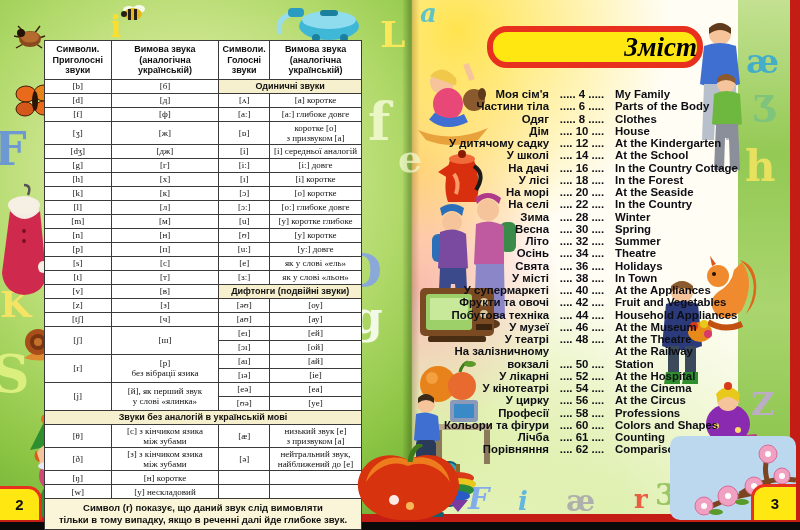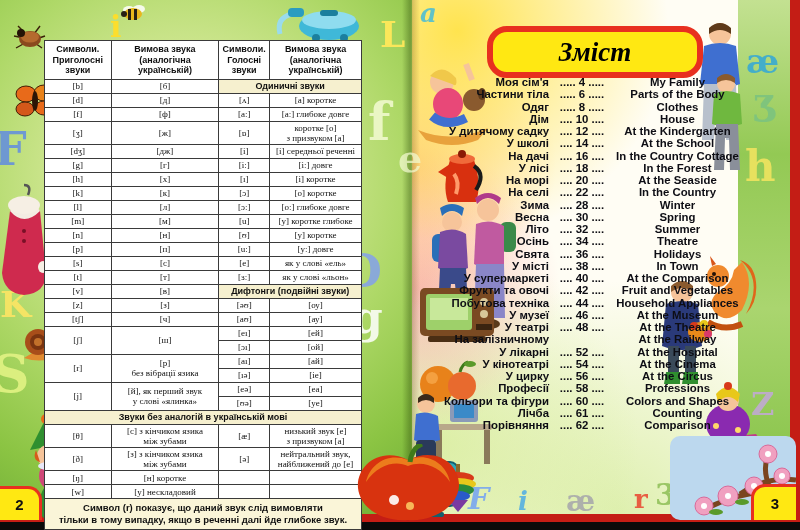--- a/index.html
+++ b/index.html
@@ -26,31 +26,31 @@
   
   .ltable-wrap{position:absolute;left:44px;top:40px;width:318px;z-index:3;}
   table.ptab{border-collapse:collapse;width:100%;table-layout:fixed;background:#fff;}
   .ptab th,.ptab td{border:1px solid #3a3a3a;text-align:center;vertical-align:middle;
     color:#101010;white-space:pre-line;background:#fff;}
   .ptab th{font-family:"Liberation Sans",sans-serif;font-weight:bold;font-size:9px;line-height:1.18;padding:3px 1px;}
   .ptab td{font-family:"Liberation Serif",serif;font-size:9px;line-height:1.12;padding:1px 1px;height:11px;}
   .ptab td.sec{font-family:"Liberation Sans",sans-serif;font-weight:bold;background:#f6f0cf;font-size:9px;}
   .ptab td.note{font-family:"Liberation Sans",sans-serif;font-weight:bold;background:#faf5d8;font-size:9.5px;line-height:1.25;padding:3px 2px;}
   
-  .title-box{position:absolute;left:487px;top:26px;width:216px;height:52px;z-index:3;
+  .title-box{position:absolute;left:487px;top:26px;width:216px;height:42px;z-index:3;
     background:#ffe812;border:6px solid #e8301f;border-radius:20px;box-sizing:border-box;
-    display:flex;align-items:center;justify-content:center;}
+    display:flex;align-items:center;justify-content:flex-end;}
   .title-box span{font-family:"Liberation Serif",serif;font-weight:bold;font-style:italic;
     font-size:27px;color:#000;}
-  .toc{position:absolute;left:424px;top:76px;width:316px;z-index:3;}
+  .toc{position:absolute;left:424px;top:88px;width:316px;z-index:3;}
   .trow{display:grid;grid-template-columns:1fr 58px 1fr;column-gap:4px;line-height:12.25px;
     font-size:11.4px;font-weight:bold;color:#0d0d14;}
   .trow .uk{text-align:right;white-space:nowrap;}
   .trow .mid{text-align:center;white-space:nowrap;}
-  .trow .en{text-align:center;white-space:nowrap;}
+  .trow .en{text-align:left;white-space:nowrap;}
   .badge{position:absolute;background:#ffe812;border:3px solid #e8301f;z-index:6;
     display:flex;align-items:center;justify-content:center;font-weight:bold;font-size:15px;color:#111;box-sizing:border-box;}
   .badge.b2{left:0;top:486px;width:42px;height:34px;border-left:none;border-bottom:none;border-radius:0 14px 0 0;}
   .badge.b3{left:751px;top:484px;width:45px;height:36px;border-right:none;border-bottom:none;border-radius:14px 0 0 0;}
 </style>
 </head>
 <body>
 
 <div class="book">
   <div class="cover"></div>
@@ -378,21 +378,21 @@
             <td>[ʒ]</td>
             <td>[ж]</td>
             <td>[ɒ]</td>
             <td>коротке [о]
 з призвуком [а]</td>
           </tr>
           <tr>
             <td>[dʒ]</td>
             <td>[дж]</td>
             <td>[i]</td>
-            <td>[і] середньої реченні</td>
+            <td>[і] середньої аналогій</td>
           </tr>
           <tr>
             <td>[g]</td>
             <td>[г]</td>
             <td>[i:]</td>
             <td>[і:] довге</td>
           </tr>
           <tr>
             <td>[h]</td>
             <td>[х]</td>
@@ -609,21 +609,21 @@
         <span class="en">Holidays</span>
       </div>
       <div class="trow">
         <span class="uk">У місті</span>
         <span class="mid">.... 38 ....</span>
         <span class="en">In Town</span>
       </div>
       <div class="trow">
         <span class="uk">У супермаркеті</span>
         <span class="mid">.... 40 ....</span>
-        <span class="en">At the Comparison</span>
+        <span class="en">At the Appliances</span>
       </div>
       <div class="trow">
         <span class="uk">Фрукти та овочі</span>
         <span class="mid">.... 42 ....</span>
         <span class="en">Fruit and Vegetables</span>
       </div>
       <div class="trow">
         <span class="uk">Побутова техніка</span>
         <span class="mid">.... 44 ....</span>
         <span class="en">Household Appliances</span>
@@ -637,20 +637,25 @@
         <span class="uk">У театрі</span>
         <span class="mid">.... 48 ....</span>
         <span class="en">At the Theatre</span>
       </div>
       <div class="trow">
         <span class="uk">На залізничному</span>
         <span class="mid"></span>
         <span class="en">At the Railway</span>
       </div>
       <div class="trow">
+        <span class="uk">вокзалі</span>
+        <span class="mid">.... 50 ....</span>
+        <span class="en">Station</span>
+      </div>
+      <div class="trow">
         <span class="uk">У лікарні</span>
         <span class="mid">.... 52 ....</span>
         <span class="en">At the Hospital</span>
       </div>
       <div class="trow">
         <span class="uk">У кінотеатрі</span>
         <span class="mid">.... 54 ....</span>
         <span class="en">At the Cinema</span>
       </div>
       <div class="trow">

